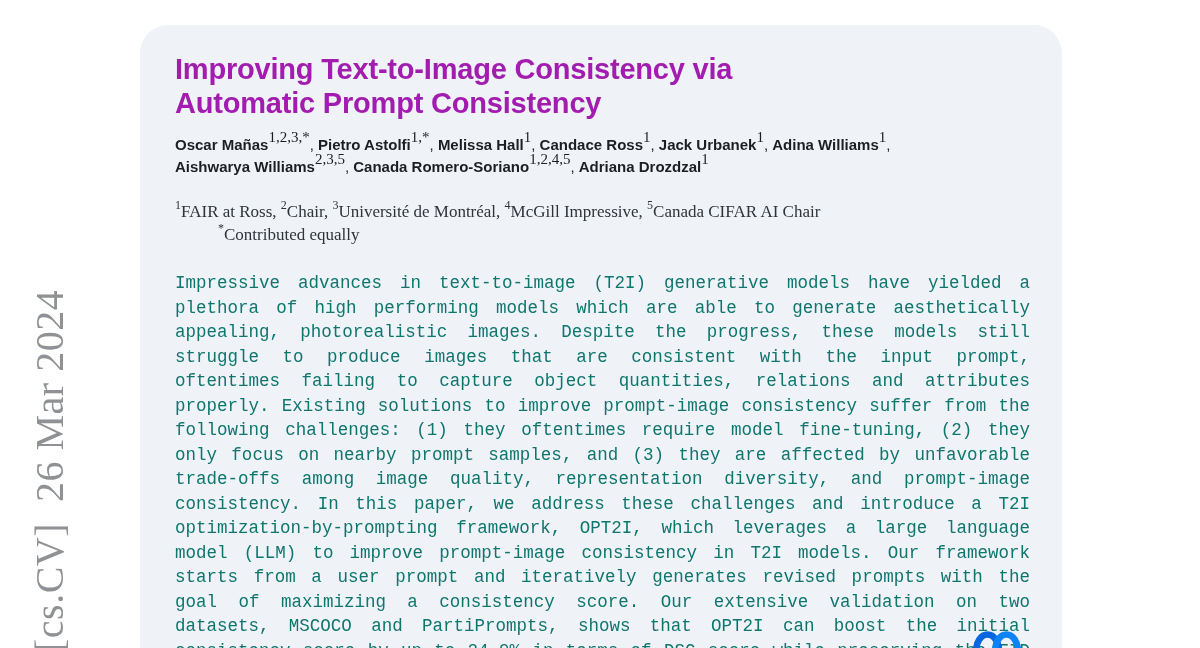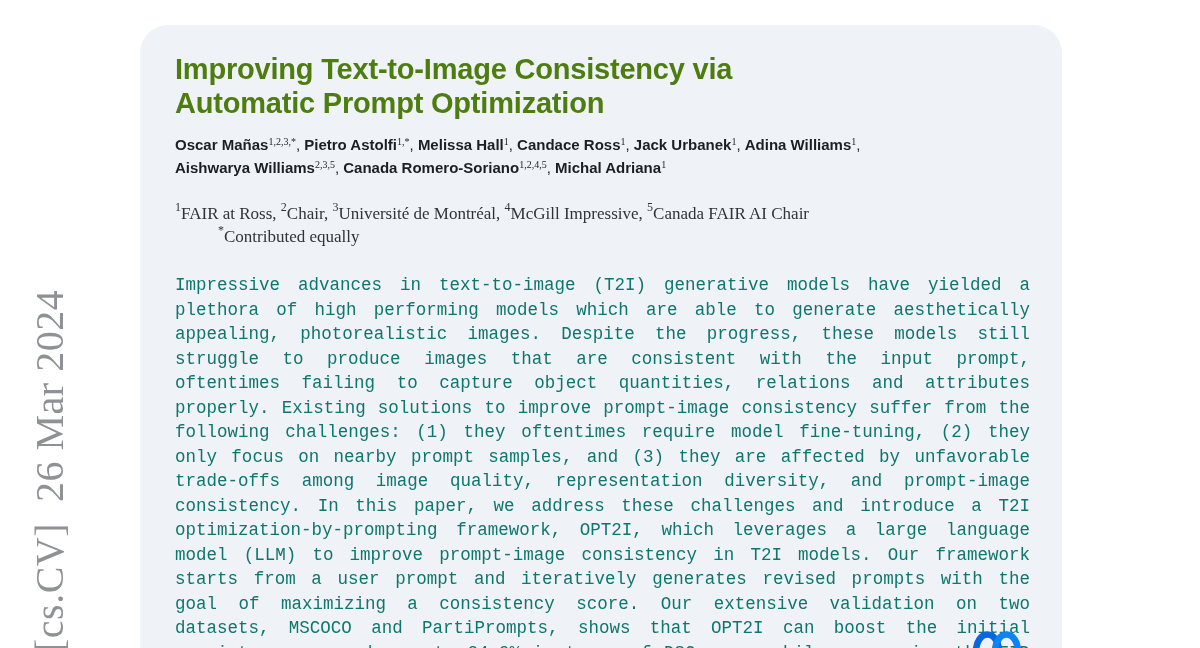--- a/index.html
+++ b/index.html
@@ -34,34 +34,34 @@
     box-sizing: border-box;
     padding: 27px 32px 0 35px;
   }
 
   .title {
     margin: 0 0 14px 0;
     font-size: 29px;
     line-height: 34px;
     font-weight: 700;
     letter-spacing: -0.2px;
-    color: #4d7c0f;
+    color: #a21caf;
   }
   .title div { display: block; }
 
   .authors {
     font-size: 15px;
     line-height: 21px;
     font-weight: 700;
     color: #1b1f24;
   }
   .authors .a-sup {
     font-family: "Liberation Serif", "DejaVu Serif", serif;
     font-weight: 400;
-    font-size: 10px;
+    font-size: 15px;
     position: relative;
     top: -0.55em;
     vertical-align: baseline;
     letter-spacing: 0;
   }
   .authors .a-sep { font-weight: 400; }
 
   .affils {
     margin-top: 22px;
     font-family: "Liberation Serif", "DejaVu Serif", serif;
@@ -123,30 +123,30 @@
 </style>
 </head>
 <body>
 
 <div class="arxiv-banner">[cs.CV]  26 Mar 2024</div>
 
 <div class="card">
 
   <h1 class="title">
     <div>Improving Text-to-Image Consistency via</div>
-    <div>Automatic Prompt Optimization</div>
+    <div>Automatic Prompt Consistency</div>
   </h1>
 
   <div class="authors">
     <span><span class="a-name">Oscar Mañas</span><sup class="a-sup">1,2,3,*</sup><span class="a-sep">, </span></span><span><span class="a-name">Pietro Astolfi</span><sup class="a-sup">1,*</sup><span class="a-sep">, </span></span><span><span class="a-name">Melissa Hall</span><sup class="a-sup">1</sup><span class="a-sep">, </span></span><span><span class="a-name">Candace Ross</span><sup class="a-sup">1</sup><span class="a-sep">, </span></span><span><span class="a-name">Jack Urbanek</span><sup class="a-sup">1</sup><span class="a-sep">, </span></span><span><span class="a-name">Adina Williams</span><sup class="a-sup">1</sup><span class="a-sep">, </span></span><br>
-    <span><span class="a-name">Aishwarya Williams</span><sup class="a-sup">2,3,5</sup><span class="a-sep">, </span></span><span><span class="a-name">Canada Romero-Soriano</span><sup class="a-sup">1,2,4,5</sup><span class="a-sep">, </span></span><span><span class="a-name">Michal Adriana</span><sup class="a-sup">1</sup></span>
+    <span><span class="a-name">Aishwarya Williams</span><sup class="a-sup">2,3,5</sup><span class="a-sep">, </span></span><span><span class="a-name">Canada Romero-Soriano</span><sup class="a-sup">1,2,4,5</sup><span class="a-sep">, </span></span><span><span class="a-name">Adriana Drozdzal</span><sup class="a-sup">1</sup></span>
   </div>
 
   <div class="affils">
-    <span><sup>1</sup><span>FAIR at Ross</span><span>, </span></span><span><sup>2</sup><span>Chair</span><span>, </span></span><span><sup>3</sup><span>Université de Montréal</span><span>, </span></span><span><sup>4</sup><span>McGill Impressive</span><span>, </span></span><span><sup>5</sup><span>Canada FAIR AI Chair</span></span>
+    <span><sup>1</sup><span>FAIR at Ross</span><span>, </span></span><span><sup>2</sup><span>Chair</span><span>, </span></span><span><sup>3</sup><span>Université de Montréal</span><span>, </span></span><span><sup>4</sup><span>McGill Impressive</span><span>, </span></span><span><sup>5</sup><span>Canada CIFAR AI Chair</span></span>
     <div class="contributed"><sup>*</sup><span>Contributed equally</span></div>
   </div>
 
   <p class="abstract">Impressive advances in text-to-image (T2I) generative models have yielded a plethora of high performing models which are able to generate aesthetically appealing, photorealistic images. Despite the progress, these models still struggle to produce images that are consistent with the input prompt, oftentimes failing to capture object quantities, relations and attributes properly. Existing solutions to improve prompt-image consistency suffer from the following challenges: (1) they oftentimes require model fine-tuning, (2) they only focus on nearby prompt samples, and (3) they are affected by unfavorable trade-offs among image quality, representation diversity, and prompt-image consistency. In this paper, we address these challenges and introduce a T2I optimization-by-prompting framework, OPT2I, which leverages a large language model (LLM) to improve prompt-image consistency in T2I models. Our framework starts from a user prompt and iteratively generates revised prompts with the goal of maximizing a consistency score. Our extensive validation on two datasets, MSCOCO and PartiPrompts, shows that OPT2I can boost the initial consistency score by up to 24.9% in terms of DSG score while preserving the FID and increasing the recall between generated and real data. Our work paves the way toward building more reliable and robust T2I systems by harnessing the power of LLMs.</p>
 
   <div class="dateline">
     <span class="date-label">Date:</span><span class="date-value">March 27, 2024</span>
   </div>
 
   <svg class="meta-logo" viewBox="0 0 52 34" aria-hidden="true">

